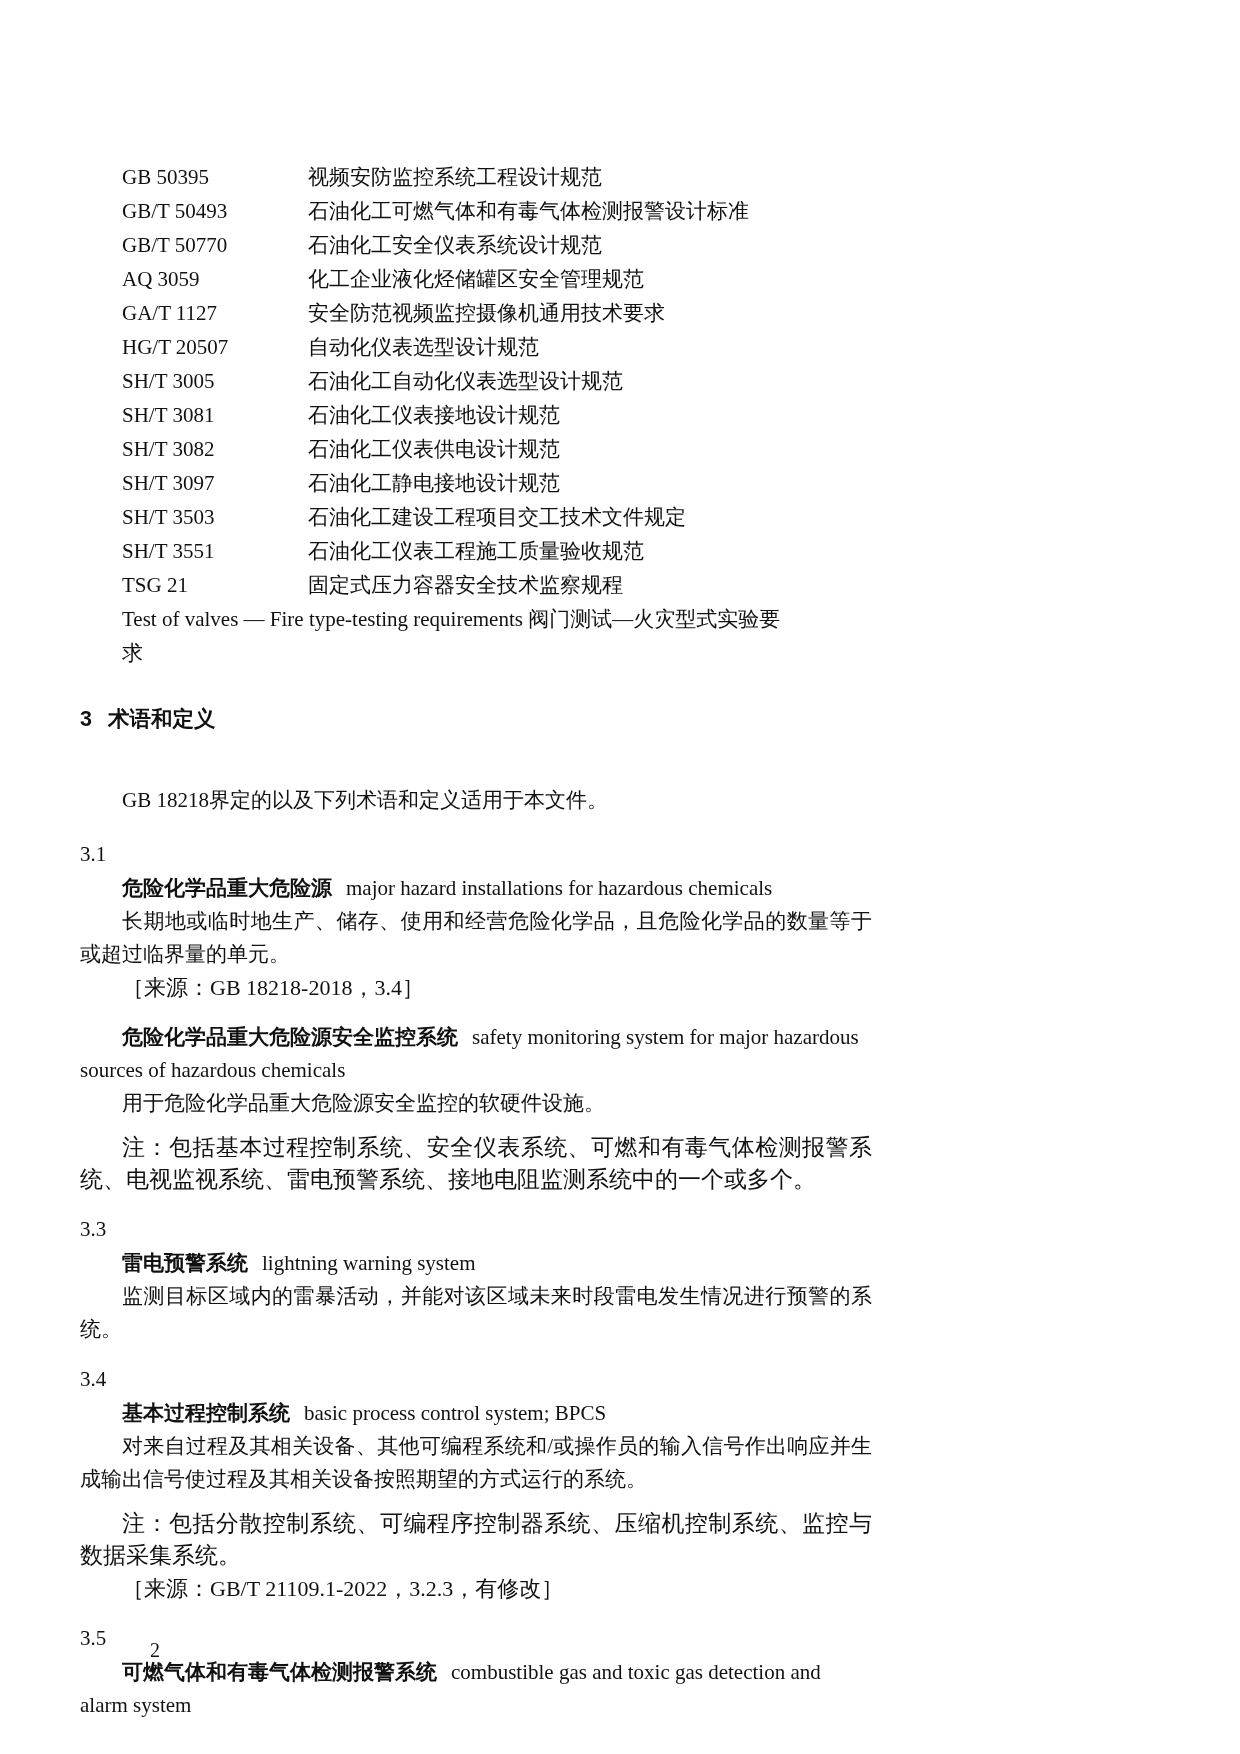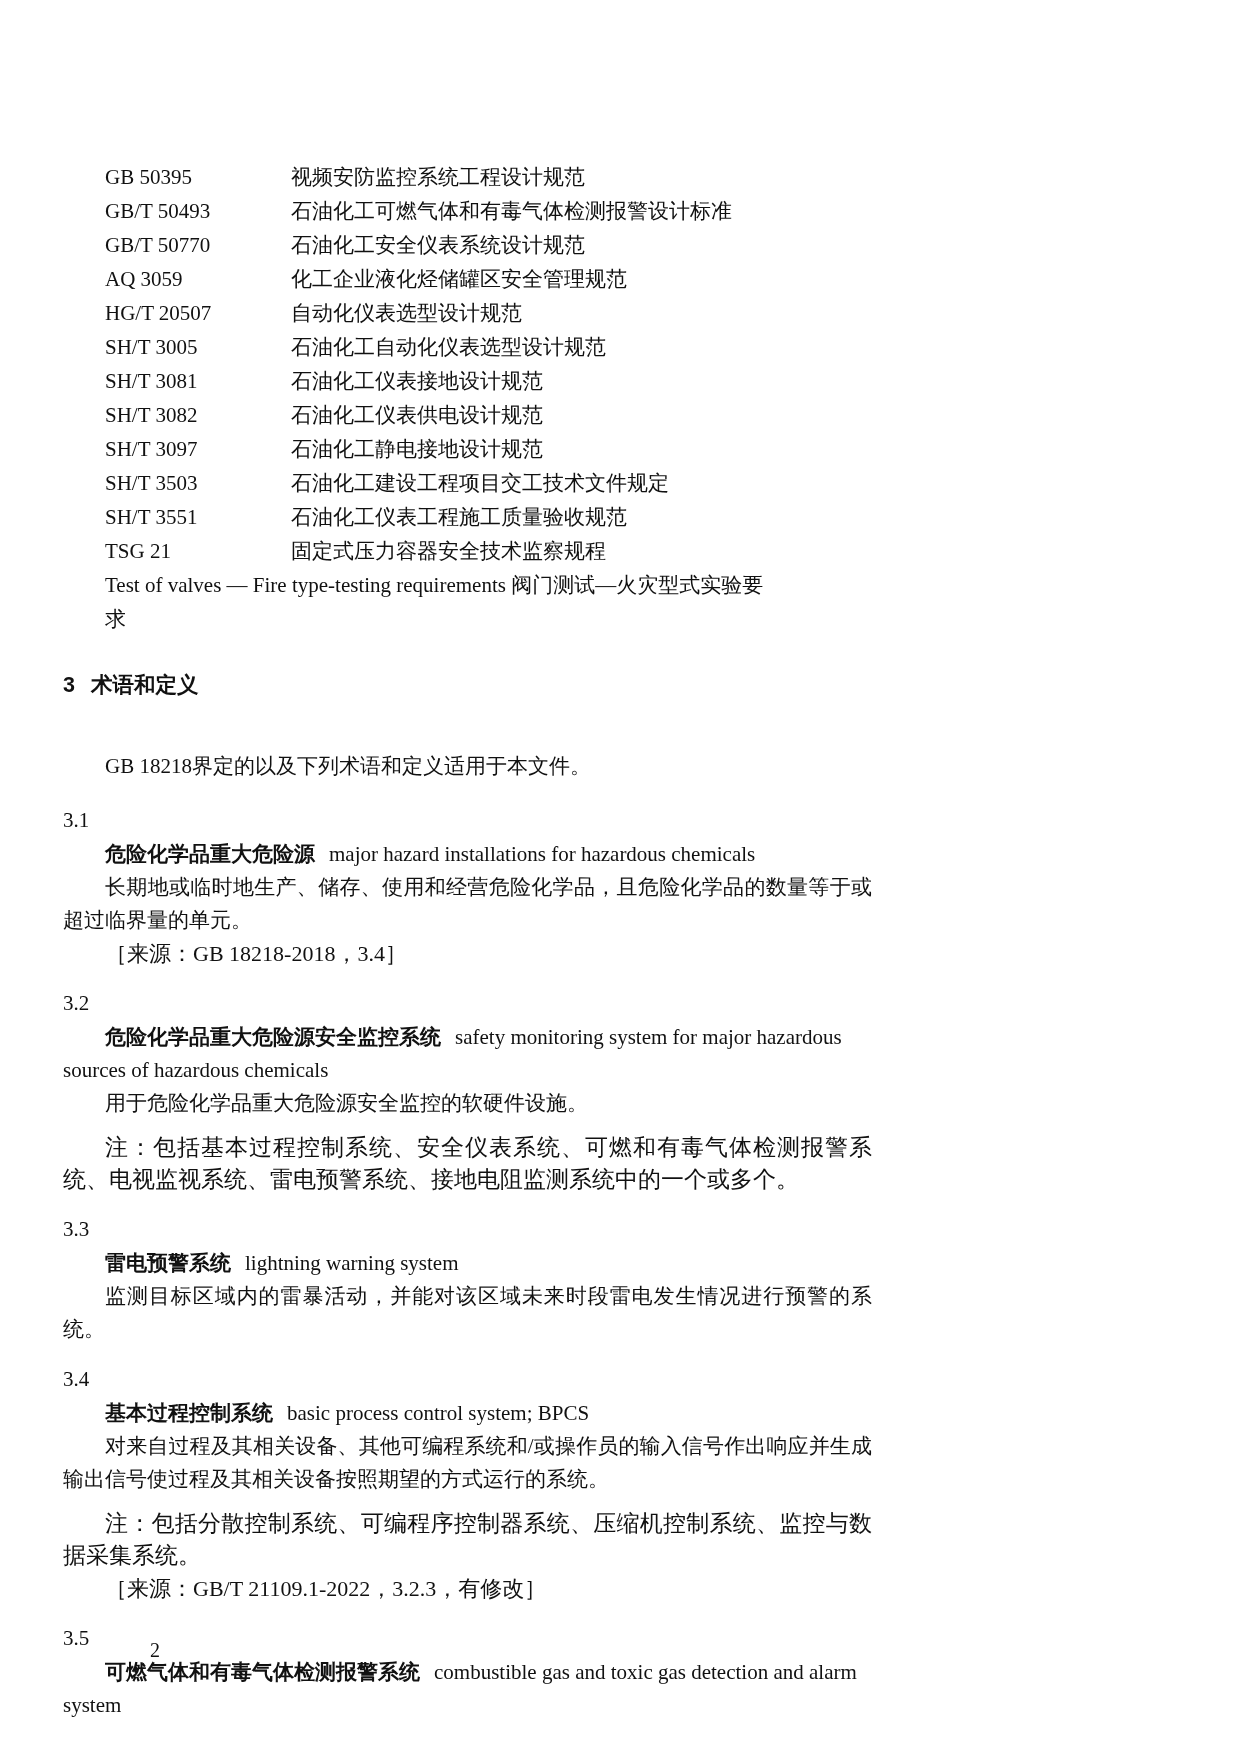--- a/index.html
+++ b/index.html
@@ -9,21 +9,21 @@
     height: 1754px;
     background: #ffffff;
     color: #111111;
     font-family: "Liberation Serif", "DejaVu Serif", serif;
     overflow: hidden;
   }
   .page {
     box-sizing: border-box;
     width: 1000px;
     height: 1754px;
-    padding: 160px 128px 0 63px;
+    padding: 160px 128px 0 80px;
     position: relative;
   }
   
   .ref-list { font-size: 21px; }
   .ref-row {
     display: flex;
     line-height: 34px;
     padding-left: 42px;
   }
   .ref-code { width: 186px; flex: none; white-space: nowrap; }
@@ -104,20 +104,24 @@
     </div>
     <div class="ref-row">
       <span class="ref-code">GB/T 50770</span>
       <span class="ref-title">石油化工安全仪表系统设计规范</span>
     </div>
     <div class="ref-row">
       <span class="ref-code">AQ 3059</span>
       <span class="ref-title">化工企业液化烃储罐区安全管理规范</span>
     </div>
     <div class="ref-row">
+      <span class="ref-code">GA/T 1127</span>
+      <span class="ref-title">安全防范视频监控摄像机通用技术要求</span>
+    </div>
+    <div class="ref-row">
       <span class="ref-code">HG/T 20507</span>
       <span class="ref-title">自动化仪表选型设计规范</span>
     </div>
     <div class="ref-row">
       <span class="ref-code">SH/T 3005</span>
       <span class="ref-title">石油化工自动化仪表选型设计规范</span>
     </div>
     <div class="ref-row">
       <span class="ref-code">SH/T 3081</span>
       <span class="ref-title">石油化工仪表接地设计规范</span>
@@ -156,21 +160,20 @@
   <div class="term-block first">
     <div class="term-id">3.1</div>
     <div class="term-line">
       <span class="term-zh">危险化学品重大危险源</span><span class="term-en">major hazard installations for hazardous chemicals</span>
     </div>
     <div class="term-def">长期地或临时地生产、储存、使用和经营危险化学品，且危险化学品的数量等于或超过临界量的单元。</div>
     <div class="term-source">［来源：GB 18218-2018，3.4］</div>
   </div>
 
   <div class="term-block">
-    <div class="term-id">3.2</div>
     <div class="term-line">
       <span class="term-zh">危险化学品重大危险源安全监控系统</span><span class="term-en">safety monitoring system for major hazardous sources of hazardous chemicals</span>
     </div>
     <div class="term-def">用于危险化学品重大危险源安全监控的软硬件设施。</div>
     <div class="term-note">注：包括基本过程控制系统、安全仪表系统、可燃和有毒气体检测报警系统、电视监视系统、雷电预警系统、接地电阻监测系统中的一个或多个。</div>
   </div>
 
   <div class="term-block">
     <div class="term-id">3.3</div>
     <div class="term-line">

